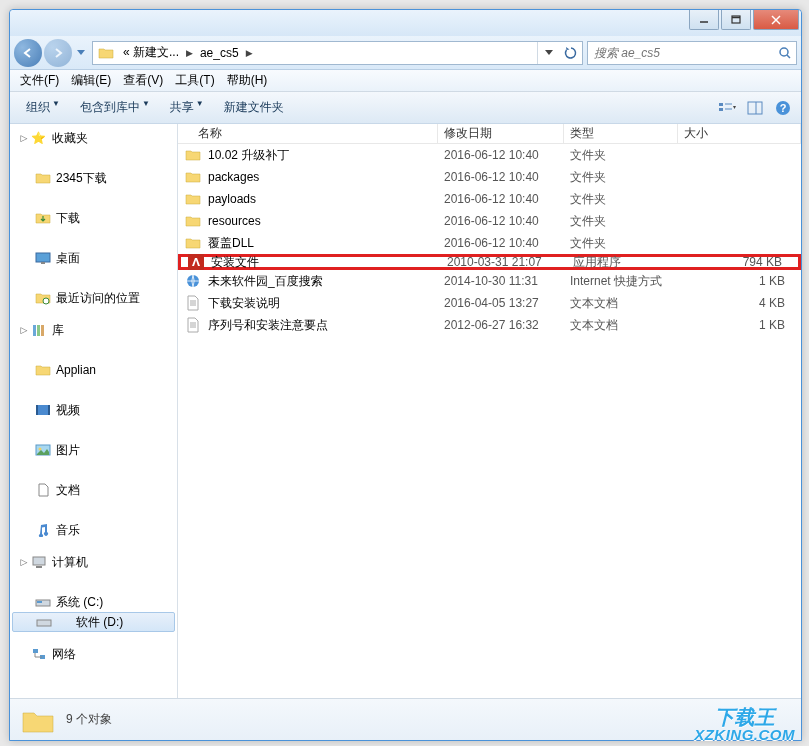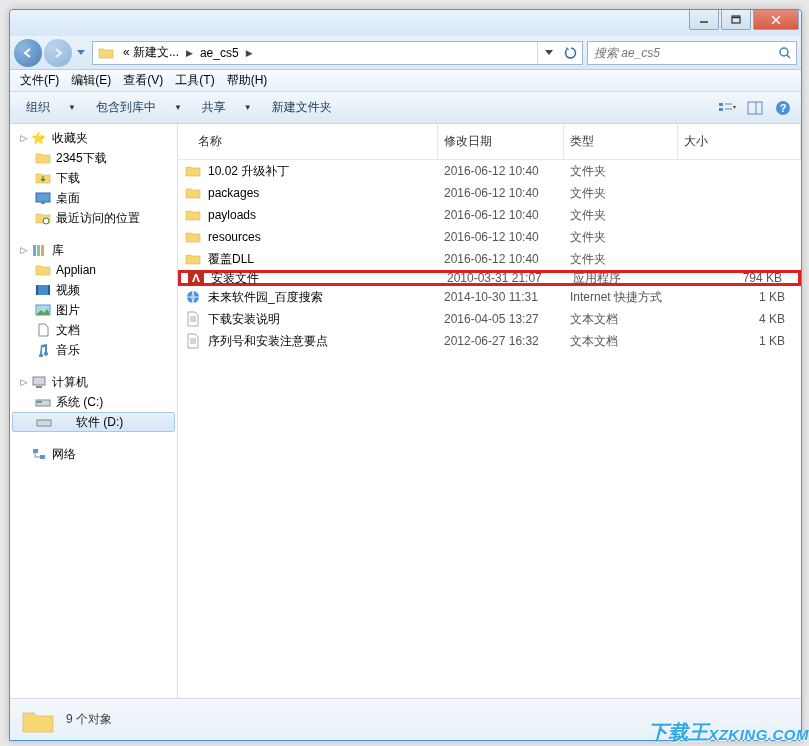--- a/index.html
+++ b/index.html
@@ -19,50 +19,50 @@
 .bc-seg { padding: 0 4px; cursor: pointer; }
 .bc-arrow { padding: 0 3px; cursor: pointer; color: #444; font-size: 9px; }
 .bc-tail { display: flex; margin-left: auto; border-left: 1px solid #d0dae4; }
 .bc-tbtn { width: 22px; height: 22px; display: flex; align-items: center; justify-content: center; cursor: pointer; }
 .searchbox { width: 210px; height: 24px; background: #fff; border: 1px solid #a0b8d0; display: flex; align-items: center; }
 .searchbox input { flex: 1; border: none; outline: none; font-size: 12px; padding: 0 6px; font-style: italic; color: #888; }
 .searchbox .sicon { width: 22px; display: flex; align-items: center; justify-content: center; cursor: pointer; }
 .menubar { height: 22px; background: linear-gradient(#f8fbfe, #eaf2fa); display: flex; align-items: center; padding: 0 4px; font-size: 12px; border-bottom: 1px solid #d0dae4; }
 .menubar .mitem { padding: 0 6px; cursor: pointer; }
 .toolbar { height: 32px; background: linear-gradient(#f4f8fc, #dde9f5); display: flex; align-items: center; padding: 0 6px; font-size: 12px; border-bottom: 1px solid #c8d8e8; }
-.toolbar .titem { padding: 4px 10px; cursor: pointer; display: flex; align-items: center; gap: 16px; color: #1a3a5a; }
+.toolbar .titem { padding: 4px 10px; cursor: pointer; display: flex; gap: 0; color: #1a3a5a; }
 .toolbar .titem .drop { font-size: 8px; margin-left: 2px; }
 .toolbar-right { margin-left: auto; display: flex; align-items: center; gap: 4px; }
 .toolbar-right .ibtn { width: 24px; height: 24px; display: flex; align-items: center; justify-content: center; cursor: pointer; }
 .main { flex: 1; display: flex; overflow: hidden; }
 .sidebar { width: 168px; border-right: 1px solid #d8e0e8; overflow-y: auto; padding: 4px 0; font-size: 12px; background: #fff; }
 .tree-group { margin-bottom: 12px; }
 .tree-item { display: flex; align-items: center; padding: 2px 0 2px 8px; cursor: pointer; height: 20px; }
-.tree-item.child { padding-left: 24px; }
+.tree-item.child { padding-left: 24px; margin-top: 20px; }
 .tree-item.selected { background: linear-gradient(#e8f0fa, #d4e6f8); border: 1px solid #a8c8e8; border-radius: 2px; margin: 0 2px; padding-left: 22px; gap: 19px; }
 .tree-item .tw { width: 12px; font-size: 9px; color: #666; display: inline-flex; justify-content: center; }
 .tree-item .ticon { width: 18px; height: 16px; margin-right: 4px; display: inline-flex; align-items: center; justify-content: center; }
 .content { flex: 1; display: flex; flex-direction: column; background: #fff; }
-.columns { height: 36px; display: flex; align-items: center; font-size: 12px; color: #333; border-bottom: 1px solid #e8e8e8; }
+.columns { height: 20px; display: flex; align-items: center; font-size: 12px; color: #333; border-bottom: 1px solid #e8e8e8; }
 .col { padding: 0 6px; border-right: 1px solid #e8e8e8; cursor: pointer; height: 100%; display: flex; align-items: center; }
 .col.c1 { width: 260px; padding-left: 20px; }
 .col.c2 { width: 126px; }
 .col.c3 { width: 114px; }
 .col.c4 { flex: 1; text-align: right; justify-content: flex-start; }
 .filelist { flex: 1; overflow-y: auto; font-size: 12px; }
 .row { display: flex; align-items: center; height: 22px; padding-left: 6px; cursor: pointer; }
 .row.highlighted { border: 3px solid #e02020; height: 16px; }
 .row .ficon { width: 18px; height: 16px; margin-right: 6px; display: inline-flex; align-items: center; justify-content: center; flex-shrink: 0; }
 .row .fc1 { width: 236px; overflow: hidden; white-space: nowrap; }
 .row .fc2 { width: 126px; color: #555; }
 .row .fc3 { width: 114px; color: #555; overflow: hidden; white-space: nowrap; }
 .row .fc4 { flex: 1; text-align: right; padding-right: 16px; color: #555; }
 .statusbar { height: 42px; background: linear-gradient(#f4f8fc, #e8f0f8); border-top: 1px solid #d0dae4; display: flex; align-items: center; padding: 0 10px; font-size: 12px; color: #444; }
 .statusbar .sbicon { width: 36px; height: 30px; margin-right: 10px; }
-.watermark { position: absolute; right: 0; bottom: 4px; color: #2da8e8; font-size: 16px; font-style: italic; font-weight: bold; text-shadow: 0 1px 0 #fff; display: flex; align-items: flex-end; line-height: 1; pointer-events: none; }
+.watermark { position: absolute; right: 14px; bottom: 4px; color: #2da8e8; font-size: 16px; font-style: italic; font-weight: bold; text-shadow: 0 1px 0 #fff; display: flex; flex-direction: column; align-items: center; line-height: 1; pointer-events: none; }
 .watermark .wm1 { font-size: 20px; }
 .watermark .wm2 { font-size: 15px; letter-spacing: 0.5px; }
 
 .folder-svg { fill: #f7d774; stroke: #c9a93a; stroke-width: 0.5; }
 </style>
 </head>
 <body>
 
 <div class="window">
   <div class="titlebar">

